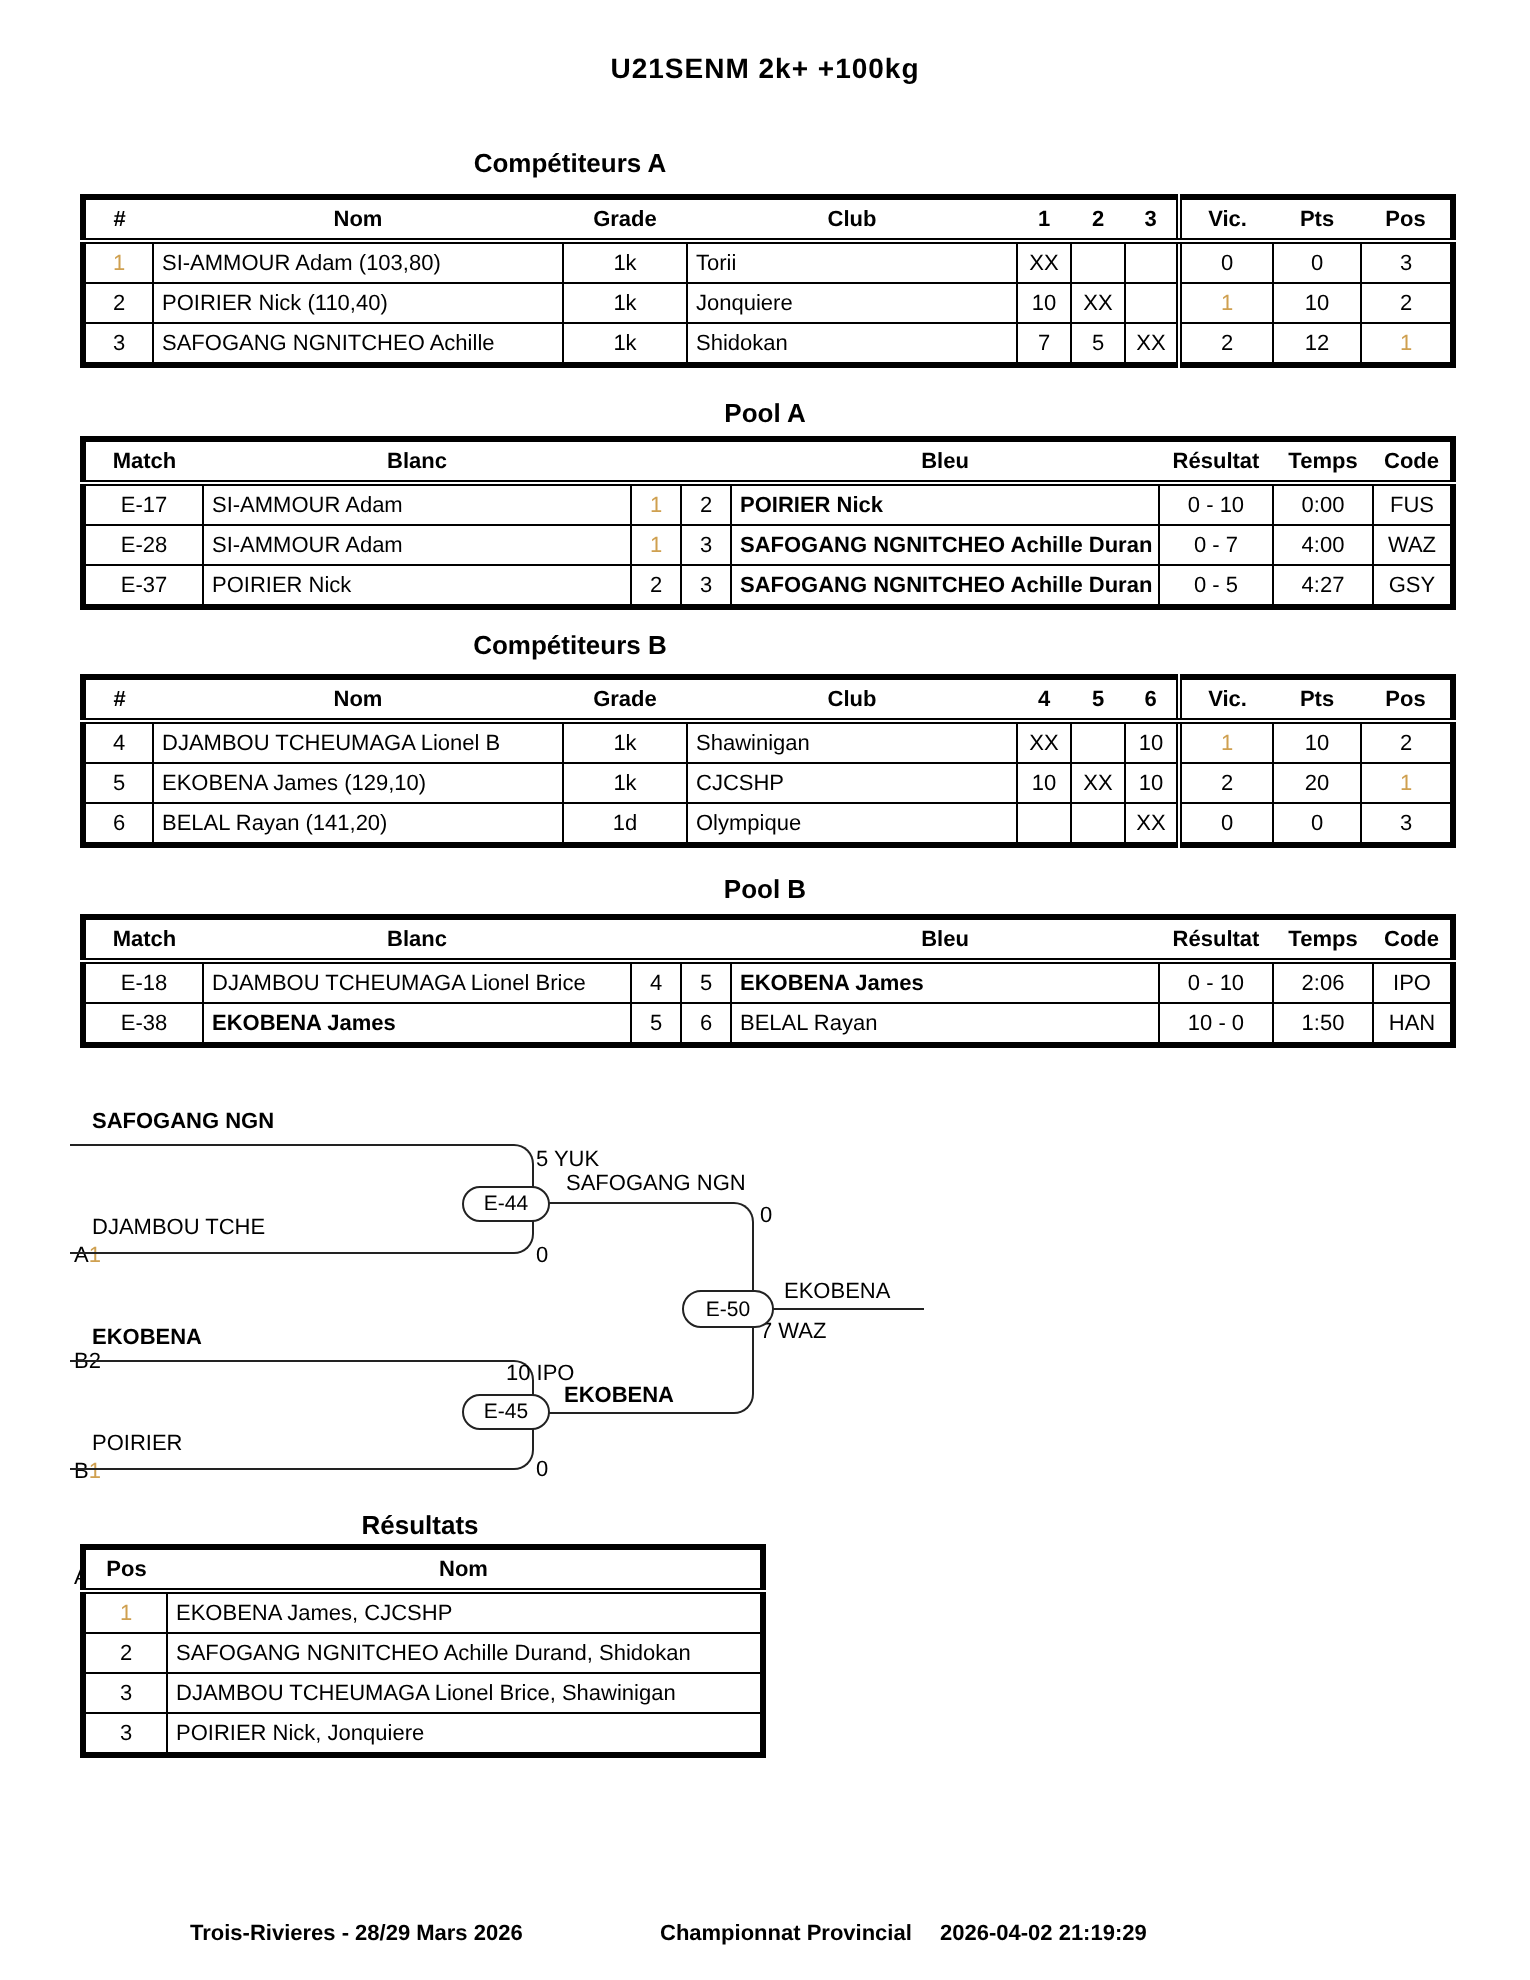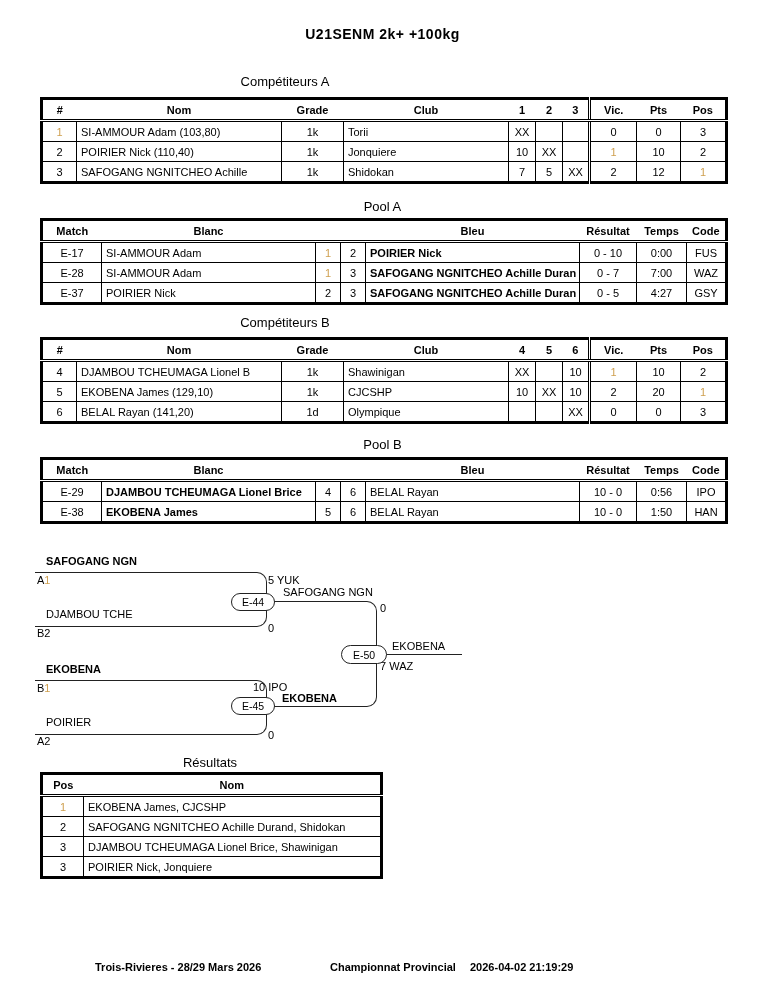--- a/index.html
+++ b/index.html
@@ -1,36 +1,36 @@
 <!DOCTYPE html>
 <html><head>
 <meta charset="utf-8">
 <style>
   html,body{margin:0;padding:0;background:#fff;}
   #page{position:relative;width:765px;height:990px;background:#fff;
         font-family:"Liberation Sans",sans-serif;color:#000;overflow:hidden;}
   .title{position:absolute;top:26px;left:0;width:765px;text-align:center;
          font-size:14px;font-weight:bold;letter-spacing:.5px;}
-  .sec{position:absolute;text-align:center;font-size:13px;font-weight:normal;}
+  .sec{position:absolute;text-align:center;font-size:13px;font-weight:bold;}
   table.tbl{position:absolute;border-collapse:collapse;table-layout:fixed;
             background:#fff;font-size:11px;border:3px solid #000;}
   .tbl th{font-weight:bold;border:none;border-bottom:3px double #000;
           padding:2px 2px;height:15px;white-space:nowrap;overflow:hidden;text-align:center;}
   .tbl td{border:1px solid #000;padding:2px 4px;height:15px;
           white-space:nowrap;overflow:hidden;}
   .split{border-left:3px double #000 !important;}
   .c{text-align:center;} .l{text-align:left;} .b{font-weight:bold;}
   .gold{color:#cfa050;}
   .bk-box{position:absolute;border:1px solid #222;border-left:none;
           border-radius:0 10px 10px 0;}
   .bk-line{position:absolute;border-top:1px solid #222;height:0;}
   .bk-oval{position:absolute;border:1.5px solid #222;border-radius:10px;background:#fff;
            font-size:10.5px;display:flex;align-items:center;justify-content:center;z-index:2;}
   .bk-txt{position:absolute;font-size:11px;white-space:nowrap;}
-  .seed{position:absolute;font-size:11px;}
+  .seed{position:absolute;font-size:11px;margin-top:48px;}
   .footer-item{position:absolute;top:961px;font-size:11px;font-weight:bold;white-space:nowrap;}
 </style>
 </head>
 <body>
 
 <div id="page">
 
   <div class="title">U21SENM 2k+ +100kg</div>
 
   <div class="sec" style="top:74px;left:40px;width:490px;">Compétiteurs A</div>
@@ -132,21 +132,21 @@
       <td class="c">0:00</td>
       <td class="c">FUS</td>
     </tr>
     <tr>
       <td class="c">E-28</td>
       <td class="l">SI-AMMOUR Adam</td>
       <td class="c gold">1</td>
       <td class="c">3</td>
       <td class="l b">SAFOGANG NGNITCHEO Achille Duran</td>
       <td class="c">0 - 7</td>
-      <td class="c">7:00</td>
+      <td class="c">4:00</td>
       <td class="c">WAZ</td>
     </tr>
     <tr>
       <td class="c">E-37</td>
       <td class="l">POIRIER Nick</td>
       <td class="c">2</td>
       <td class="c">3</td>
       <td class="l b">SAFOGANG NGNITCHEO Achille Duran</td>
       <td class="c">0 - 5</td>
       <td class="c">4:27</td>
@@ -238,27 +238,27 @@
       <th>Match</th>
       <th>Blanc</th>
       <th></th>
       <th></th>
       <th>Bleu</th>
       <th>Résultat</th>
       <th>Temps</th>
       <th>Code</th>
     </tr>
     <tr>
-      <td class="c">E-29</td>
-      <td class="l b">DJAMBOU TCHEUMAGA Lionel Brice</td>
+      <td class="c">E-18</td>
+      <td class="l">DJAMBOU TCHEUMAGA Lionel Brice</td>
       <td class="c">4</td>
-      <td class="c">6</td>
-      <td class="l">BELAL Rayan</td>
-      <td class="c">10 - 0</td>
-      <td class="c">0:56</td>
+      <td class="c">5</td>
+      <td class="l b">EKOBENA James</td>
+      <td class="c">0 - 10</td>
+      <td class="c">2:06</td>
       <td class="c">IPO</td>
     </tr>
     <tr>
       <td class="c">E-38</td>
       <td class="l b">EKOBENA James</td>
       <td class="c">5</td>
       <td class="c">6</td>
       <td class="l">BELAL Rayan</td>
       <td class="c">10 - 0</td>
       <td class="c">1:50</td>

